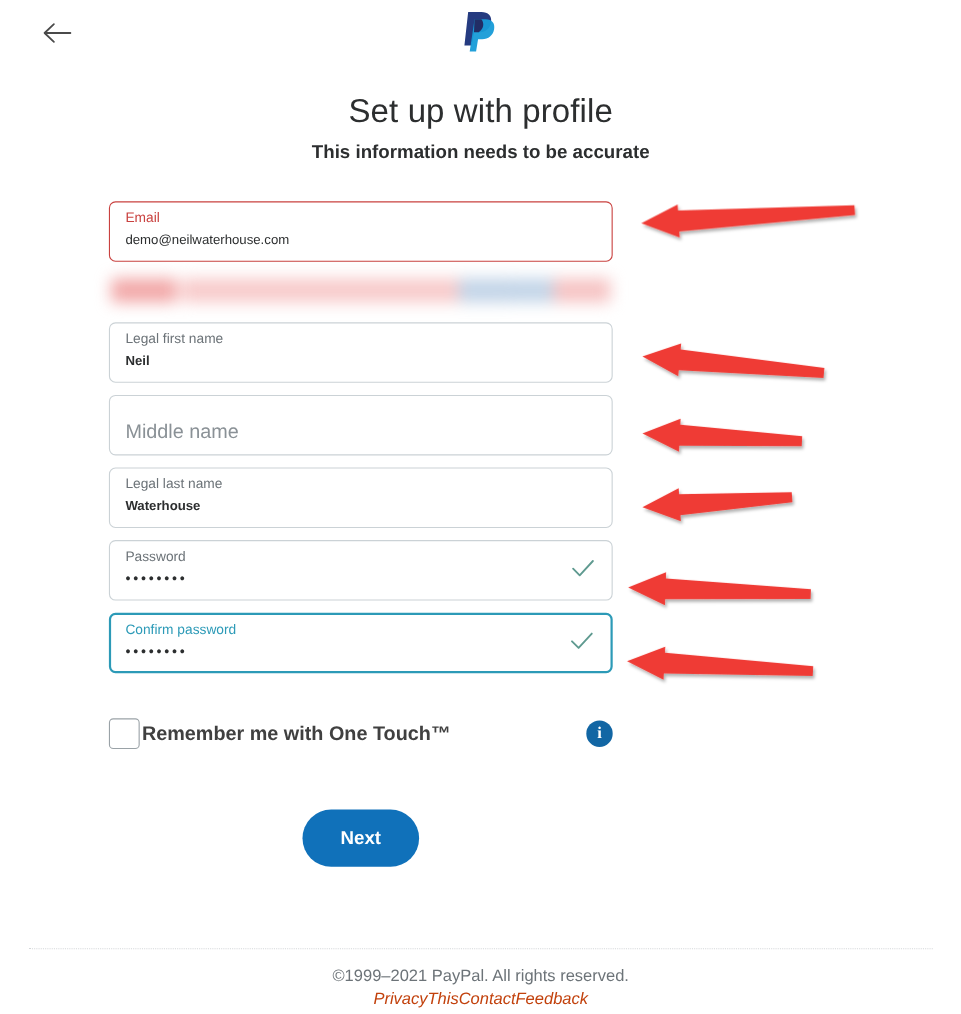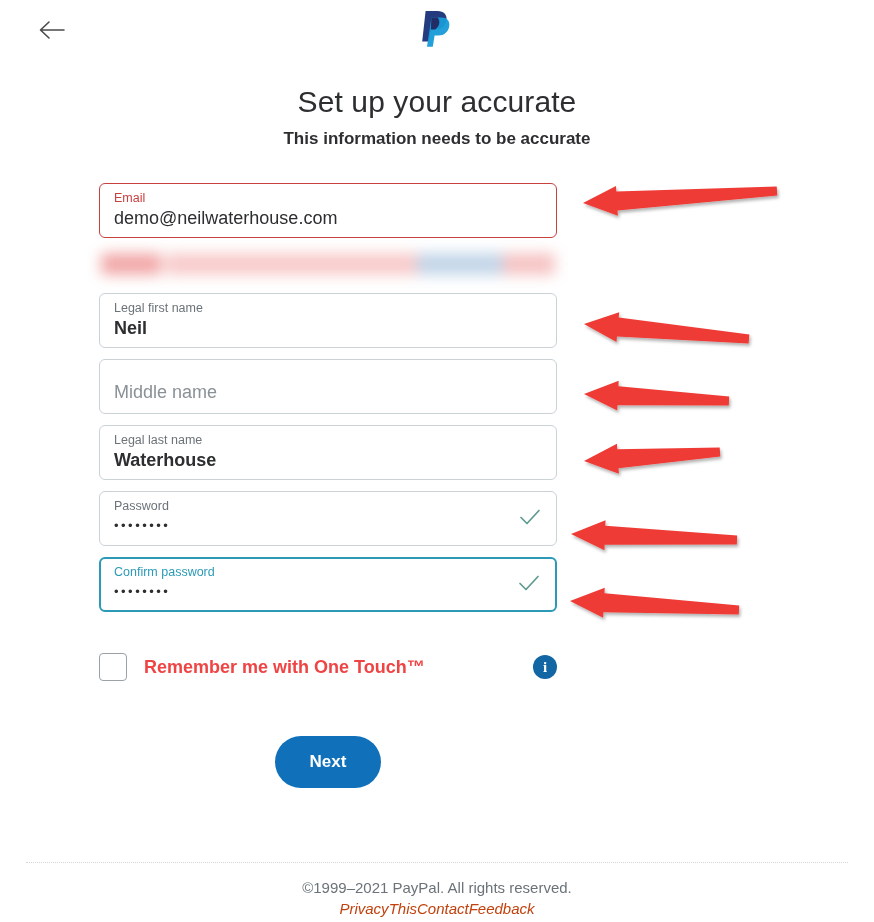--- a/index.html
+++ b/index.html
@@ -95,21 +95,21 @@
     display: block;
     font-size: 12.5px;
     line-height: 15px;
     color: #6c7378;
     margin-bottom: 1px;
   }
   .field.error .field-label { color: #c9413f; }
   .field.focused .field-label { color: #2c9ab7; }
   .field-value {
     display: block;
-    font-size: 18px;
+    font-size: 12px;
     line-height: 22px;
     color: #2c2e2f;
     font-weight: 400;
   }
   .field-value.bold { font-weight: 700; }
   .field-placeholder {
     font-size: 18px;
     color: #8a9196;
   }
   .field-dots {
@@ -160,24 +160,24 @@
     box-sizing: border-box;
     width: 28px;
     height: 28px;
     border: 1px solid #9aa2a7;
     border-radius: 4px;
     background: #fff;
     cursor: pointer;
     flex: none;
   }
   .checkbox-label {
-    margin-left: 17px;
+    margin-left: 2px;
     font-size: 18px;
     font-weight: 700;
-    color: #ef4444;
+    color: #404040;
     cursor: pointer;
   }
   .info-icon {
     margin-left: auto;
     width: 24px;
     height: 24px;
     border-radius: 50%;
     background: #1266a4;
     color: #fff;
     font-size: 15px;
@@ -255,21 +255,21 @@
 </div>
 
 <div class="paypal-logo">
   <svg width="34" height="42" viewBox="0 0 34 42" aria-hidden="true">
     <path d="M5.6 3 H17.6 C23.8 3 27.4 6.6 26.4 12.4 C25.4 18.2 21.1 21.4 15.3 21.4 H10.9 L8.9 33.4 H2.2 Z" fill="#253b80"></path>
     <path d="M11.4 9.6 H21.4 C27.0 9.6 30.2 13.0 29.2 18.6 C28.2 24.2 24.0 27.6 18.4 27.6 H14.6 L12.8 38.8 H7.0 Z" fill="#179bd7" opacity="0.95"></path>
     <path d="M11.4 9.6 H17.6 C20.6 13.4 19.6 18.2 15.3 21.4 H10.9 Z" fill="#222d65"></path>
   </svg>
 </div>
 
-<div class="page-title">Set up your accurate</div>
+<div class="page-title">Set up with profile</div>
 <div class="page-subtitle">This information needs to be accurate</div>
 
 <div class="form">
 
   <div class="field error">
     <span class="field-label">Email</span>
     <span class="field-value">demo@neilwaterhouse.com</span>
   </div>
 
   <div class="error-blur">

